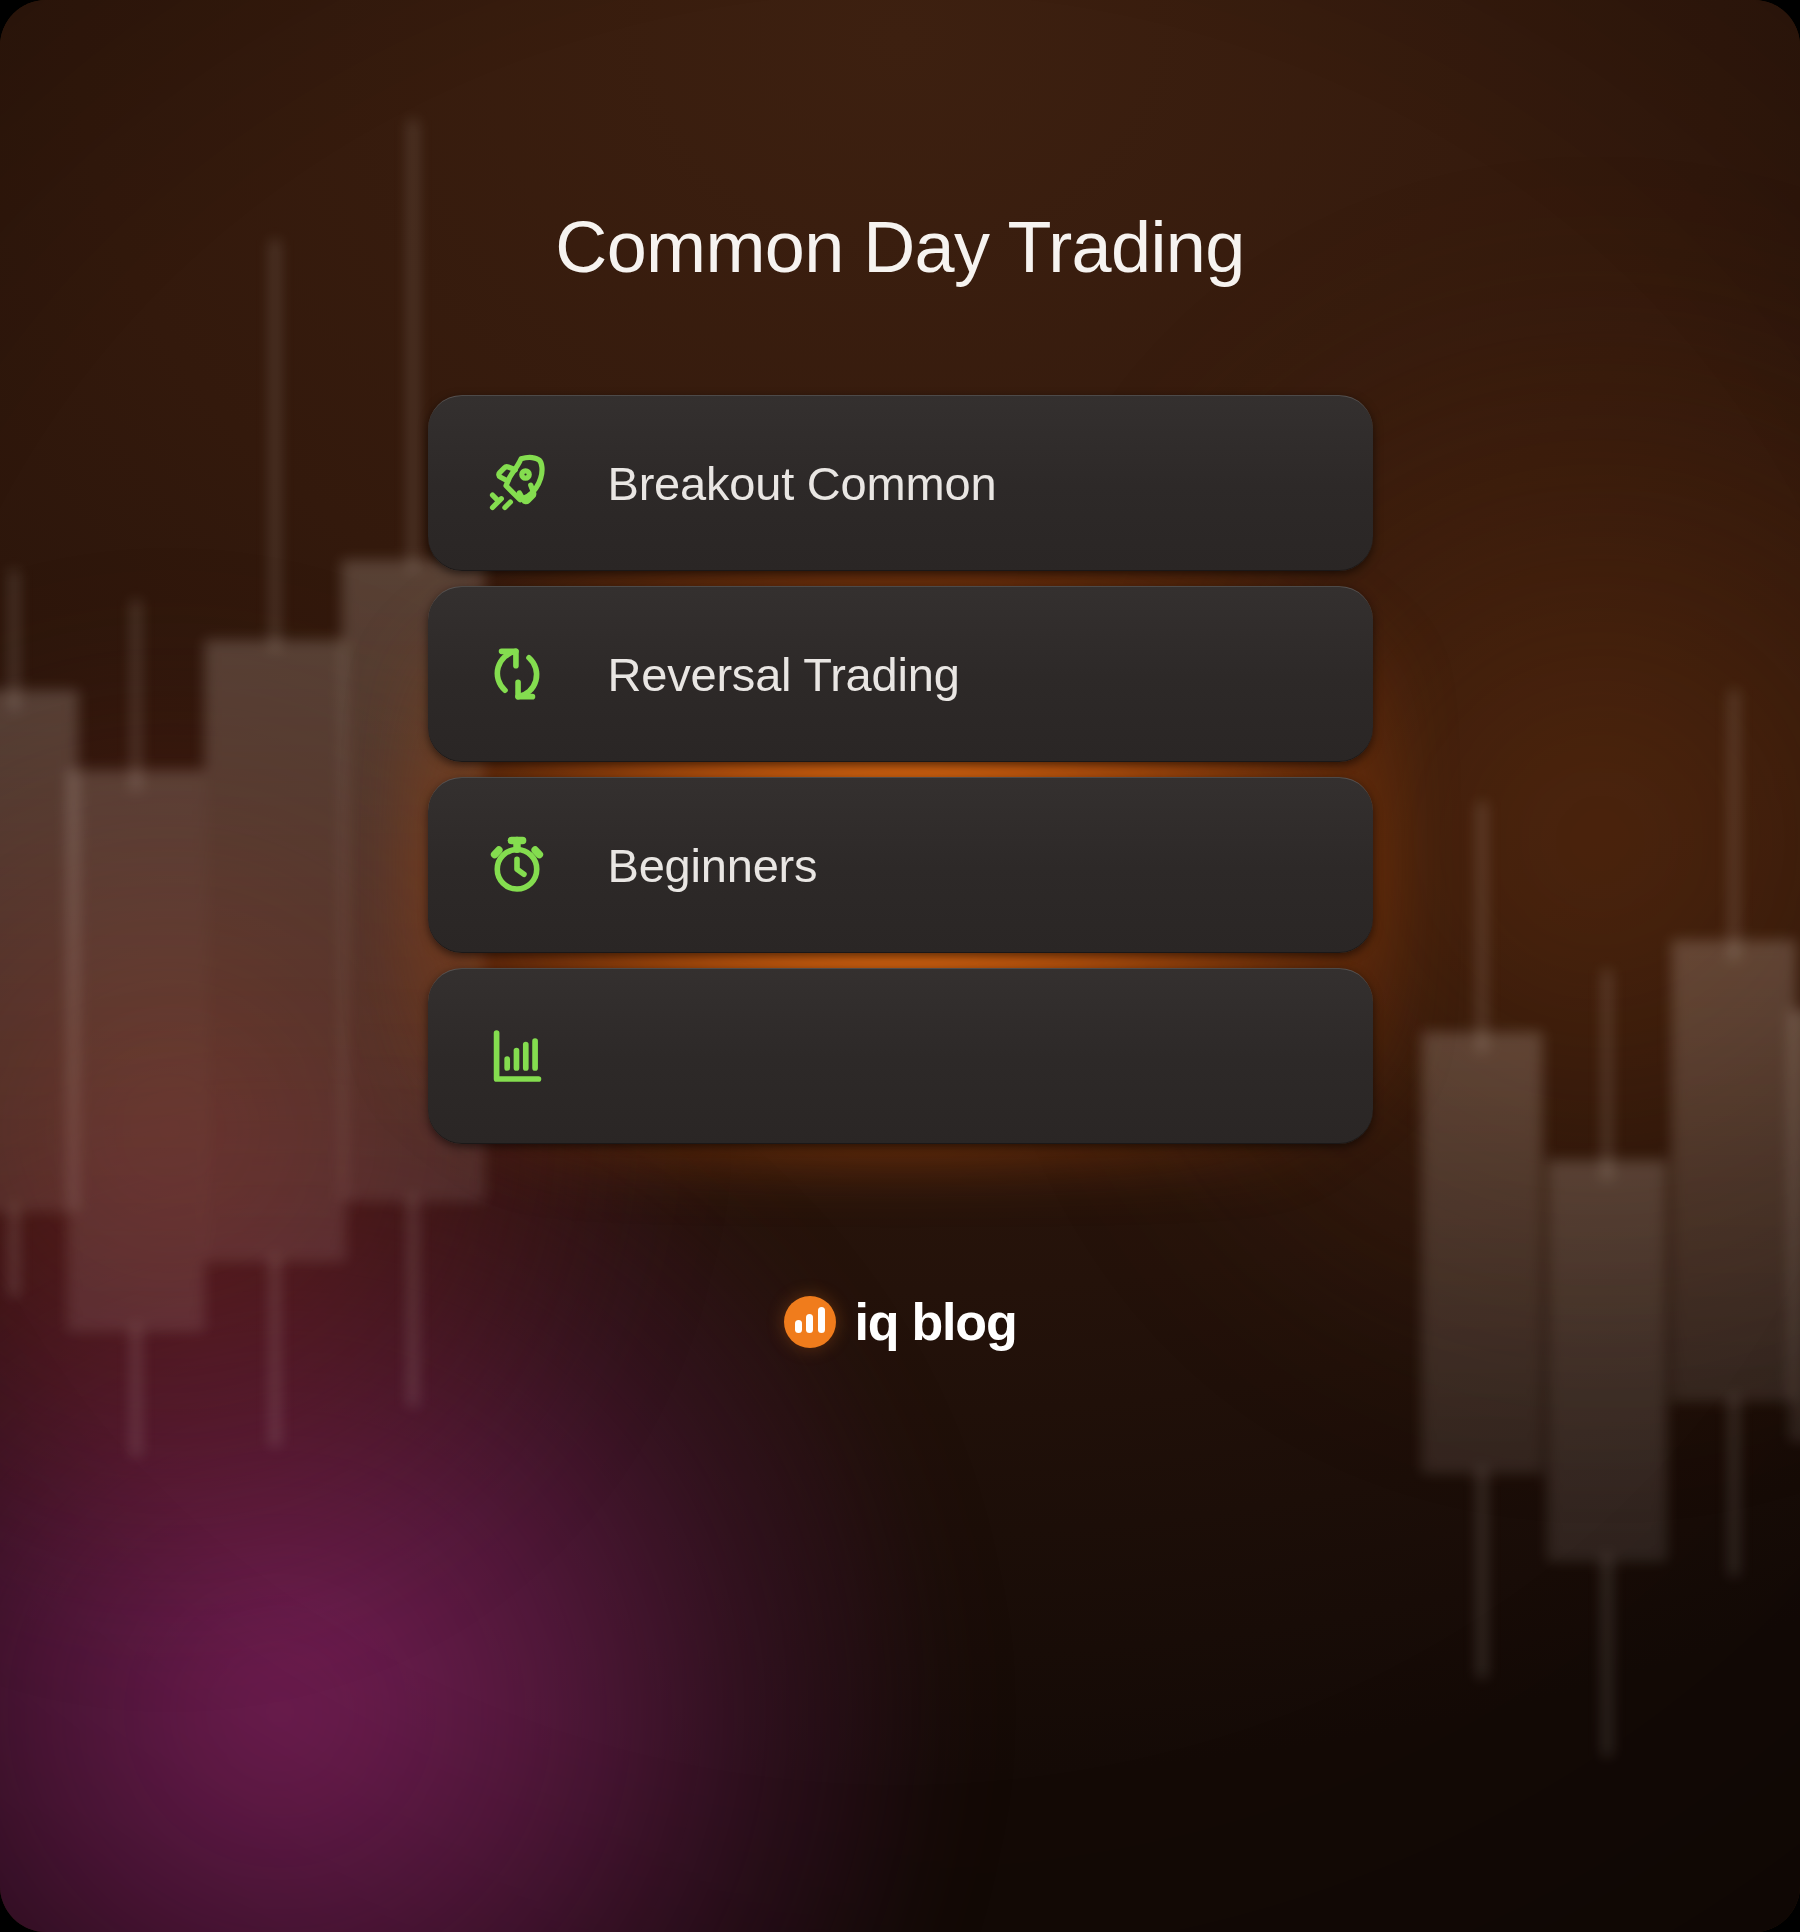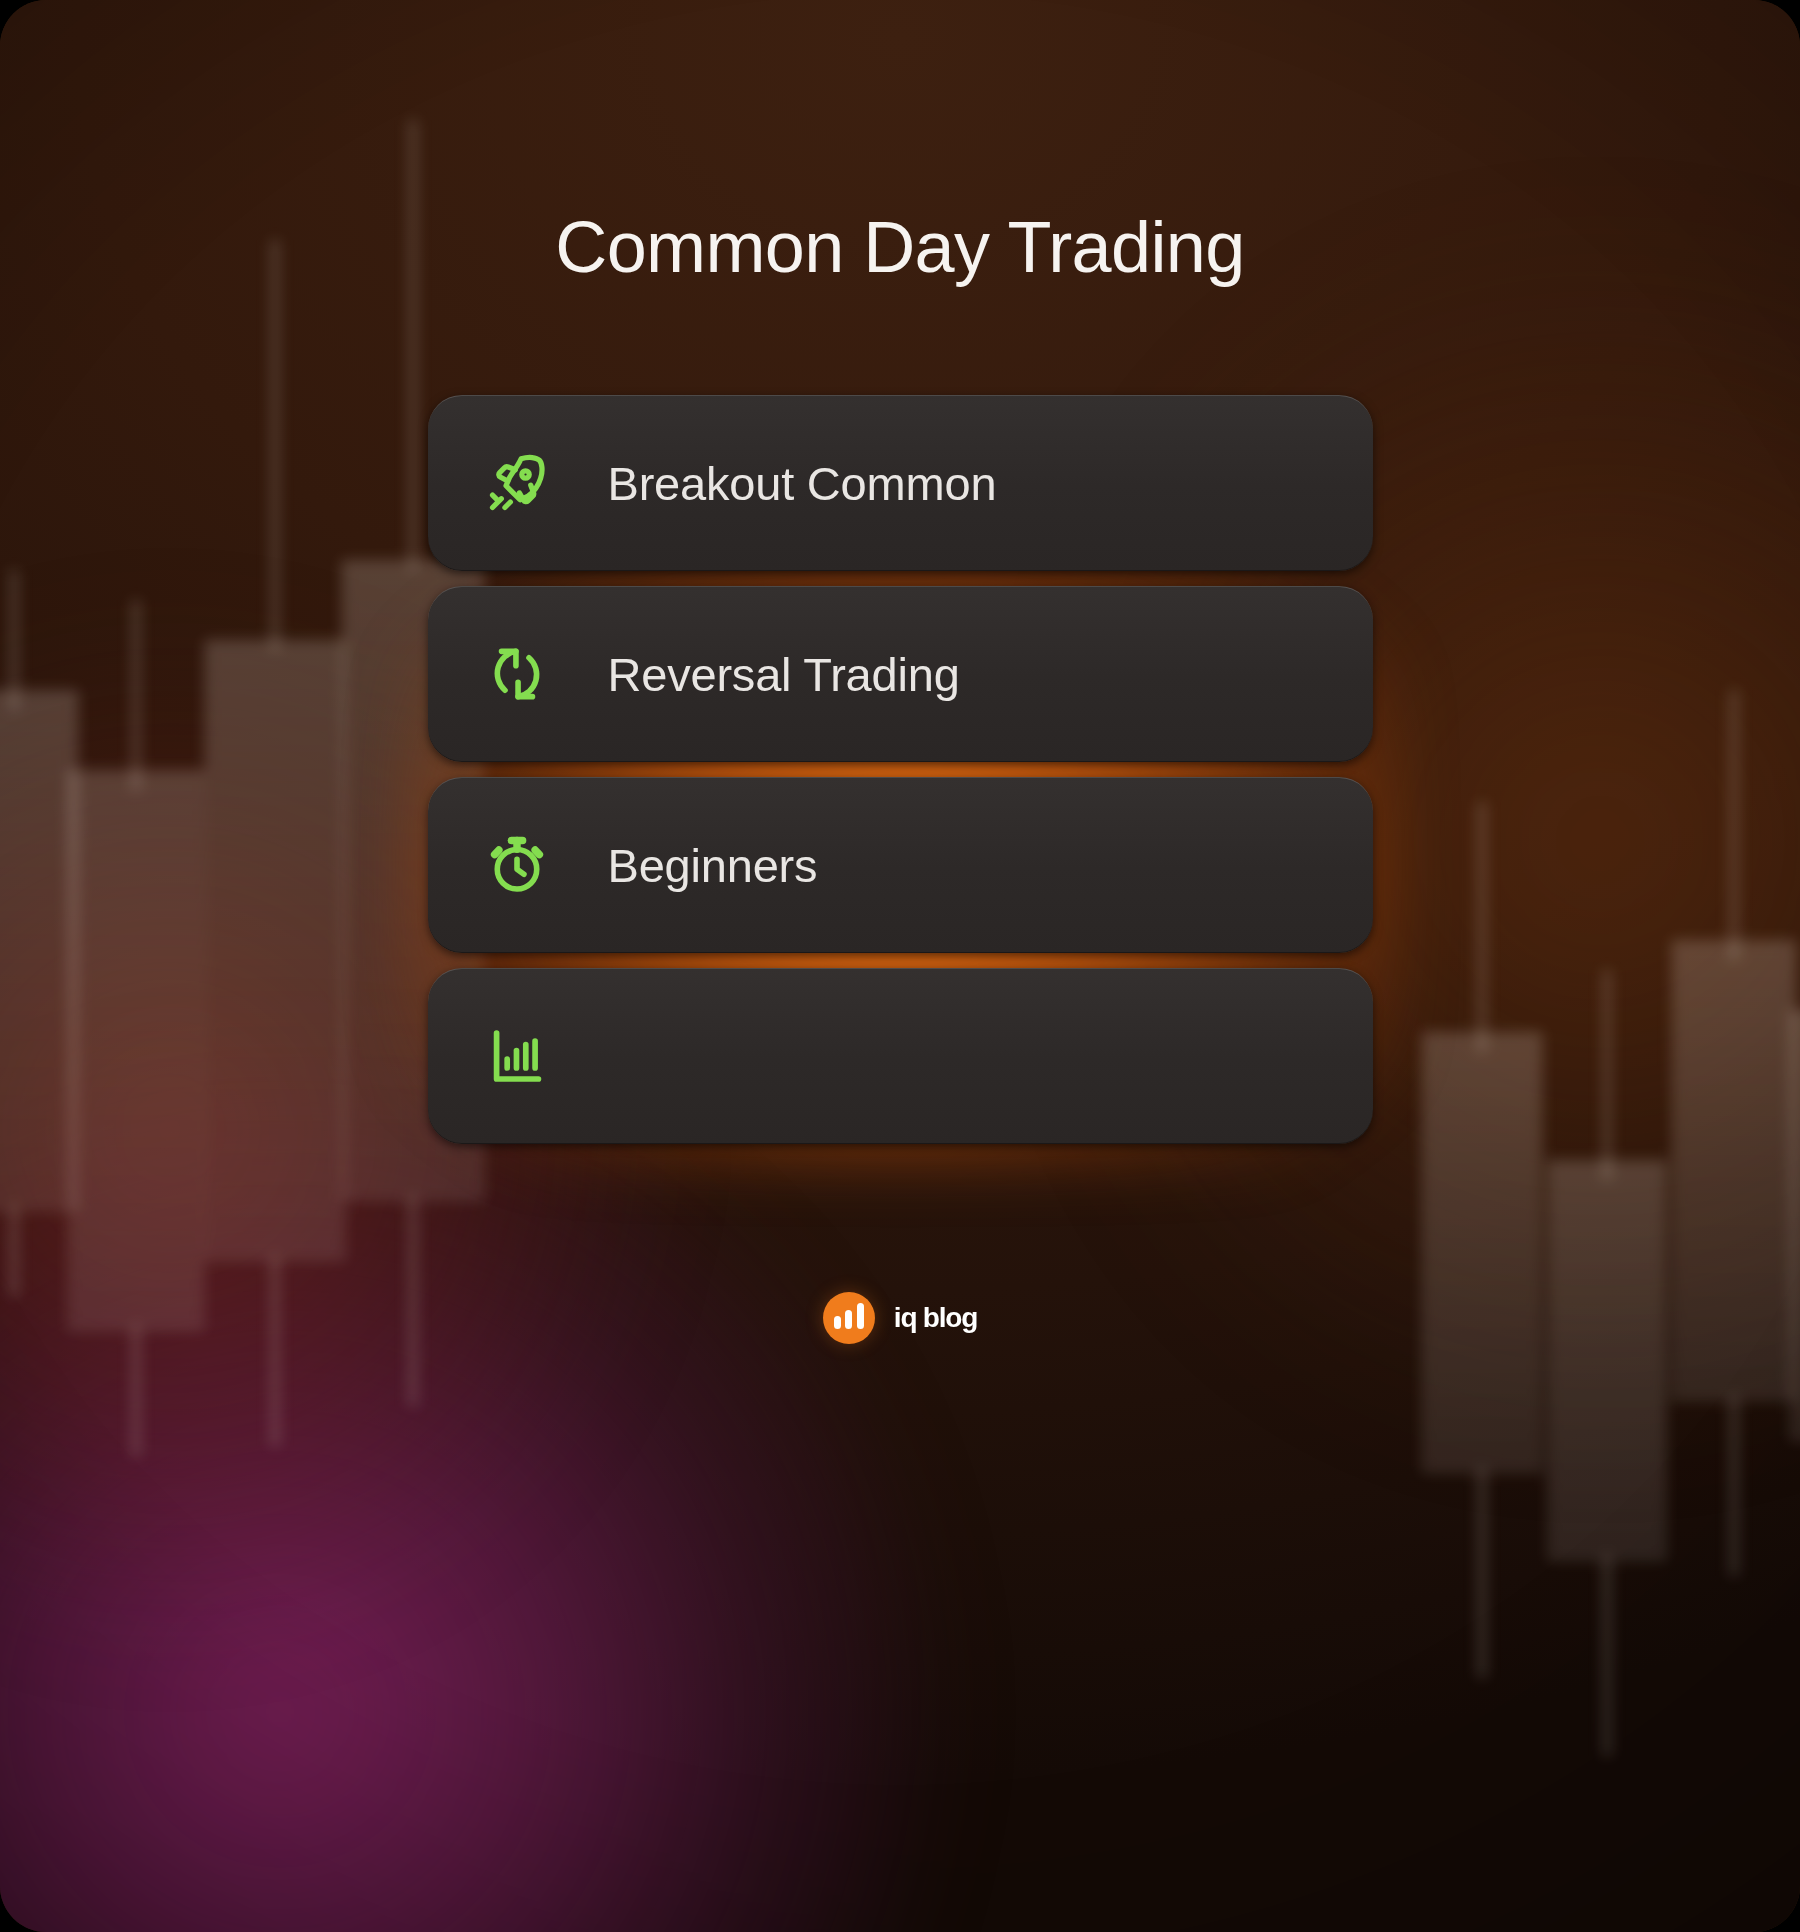--- a/index.html
+++ b/index.html
@@ -197,21 +197,21 @@
     display:flex; align-items:flex-end; justify-content:center;
     gap:4.5px; padding-bottom:15px;
     box-shadow:0 0 18px rgba(240,124,28,0.28);
   }
   .logo-mark i { display:block; width:7px; background:#fff; border-radius:3.5px; }
   .logo-mark i:nth-child(1){ height:13px; }
   .logo-mark i:nth-child(2){ height:19px; }
   .logo-mark i:nth-child(3){ height:26px; }
 
   .logo-text {
-    font-size:28px; font-weight:700; color:#ffffff;
+    font-size:52px; font-weight:700; color:#ffffff;
     letter-spacing:-1.2px;
   }
 </style>
 </head>
 <body>
 
 <div id="poster">
 
   <div class="bg-base"></div>
   <div class="bg-purple"></div>

